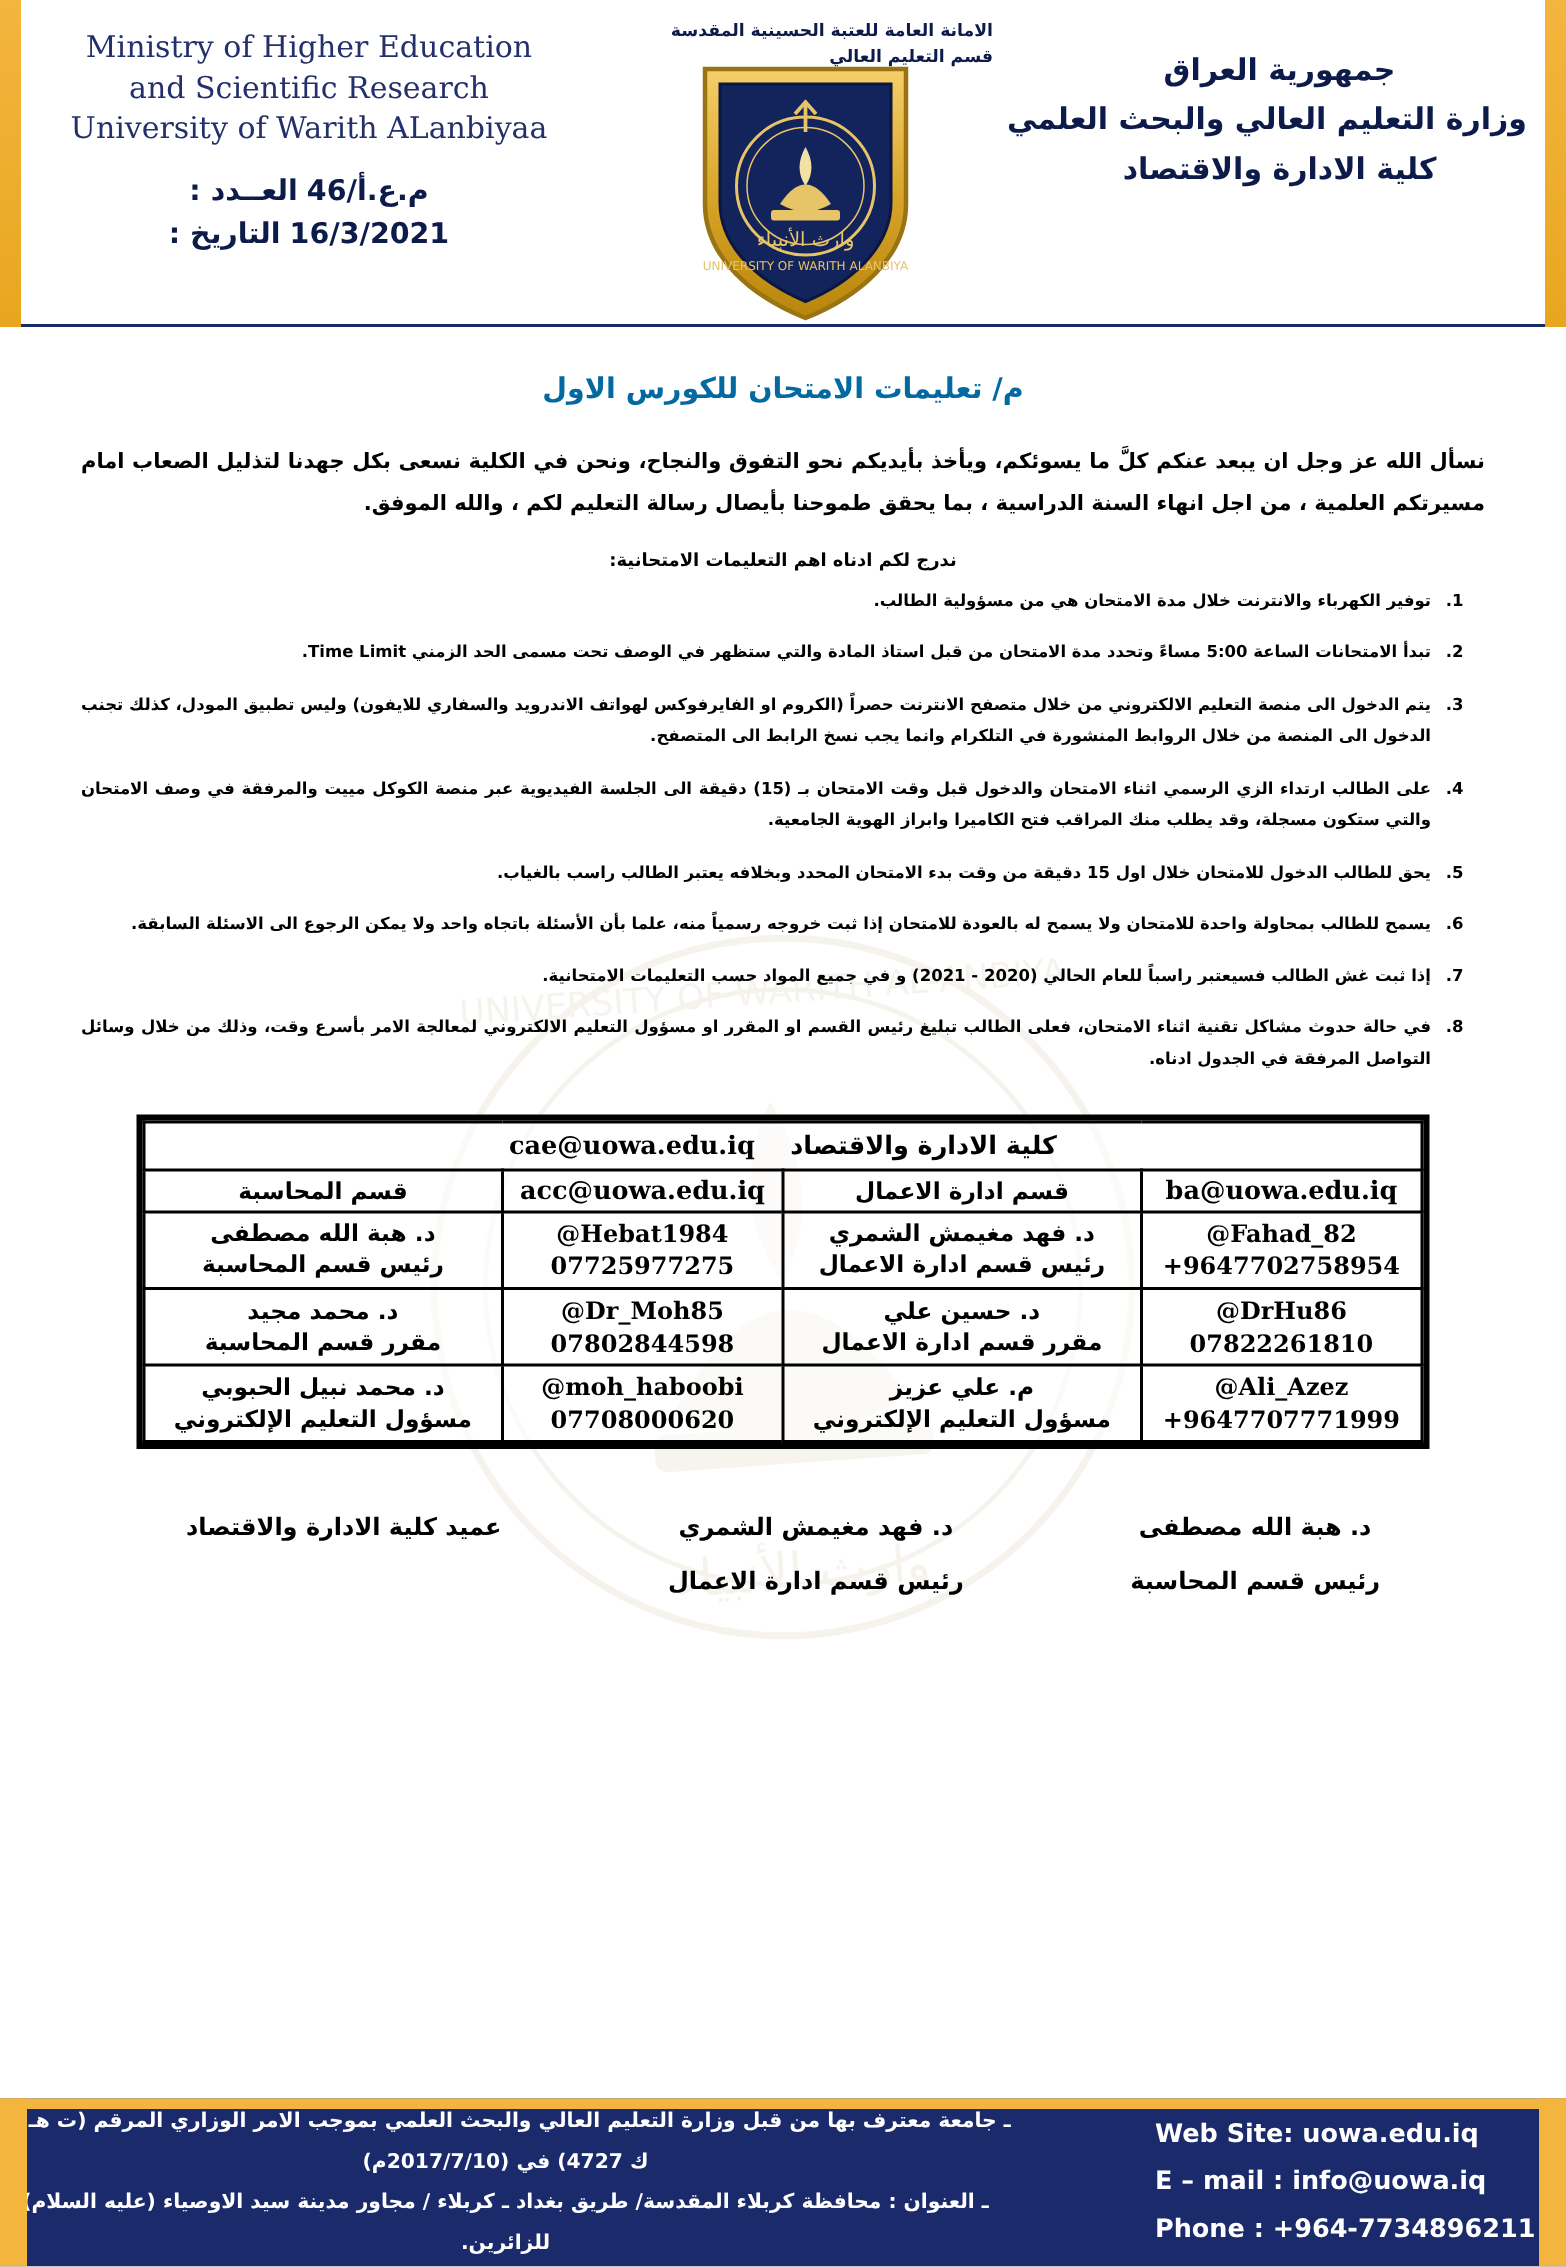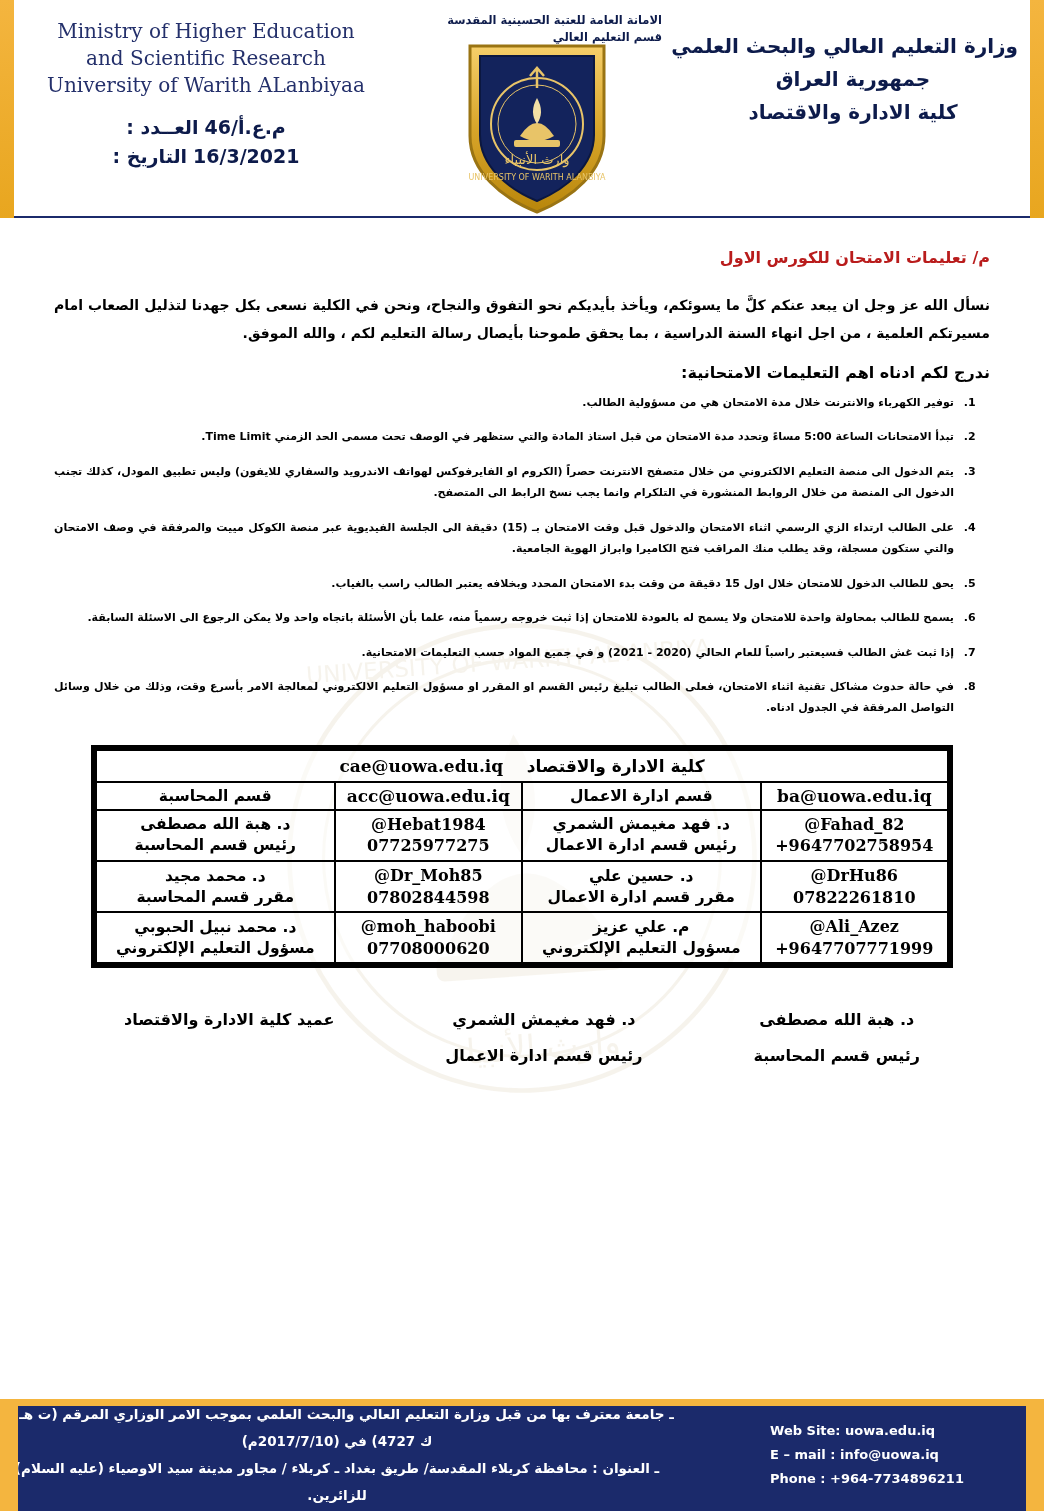--- a/index.html
+++ b/index.html
@@ -98,37 +98,38 @@
     position:absolute;
     left:50%; top:330px; transform:translateX(-50%) rotate(-4deg);
     width:620px; height:620px;
     opacity:0.12;
     pointer-events:none;
     z-index:0;
   }
   .content { position:relative; z-index:1; }
 
   .subject {
-    text-align:right;
-    font-weight:bold;
-    font-size:16px;
+    text-align:center;
+    font-weight:bold;
+    font-size:19px;
     margin:14px 0 24px 0;
-    color:#b91c1c;
+    color:#0369a1;
   }
   .para {
     font-size:14px;
     line-height:2.0;
     text-align:justify;
     margin:0 0 16px 0;
     font-weight:bold;
   }
   .lead-in {
-    font-size:16px;
+    font-size:12px;
     font-weight:bold;
     margin:0 0 10px 0;
+    text-align:center;
   }
   ol.rules {
     margin:0; padding:0 30px 0 0;
     list-style:decimal;
     font-size:11px;
   }
   ol.rules > li {
     margin:0 0 13px 0;
     line-height:1.95;
     text-align:justify;
@@ -189,21 +190,21 @@
     display:flex;
     align-items:center;
   }
   .footer-stripe {
     position:absolute; left:0; top:0; width:100%; height:7px;
     background:#f4b53f;
   }
   .footer-left {
     direction:ltr;
     padding-left:56px;
-    font-size:13px;
+    font-size:17px;
     line-height:1.85;
     font-weight:bold;
     width:330px;
     font-family:"DejaVu Sans", sans-serif;
   }
   .footer-right {
     direction:rtl;
     flex:1;
     text-align:center;
     padding:0 40px 0 0;
@@ -221,22 +222,22 @@
 </head>
 <body>
 
 <div class="header">
   <div class="header-stripe-left"></div>
   <div class="header-stripe-right"></div>
 
   <div class="header-inner">
 
     <div class="hdr-ar">
+      <div>جمهورية العراق</div>
       <div>وزارة التعليم العالي والبحث العلمي</div>
-      <div>جمهورية العراق</div>
       <div>كلية  الادارة والاقتصاد</div>
     </div>
 
     <div class="logo-wrap">
       <div class="logo-top-text">
         <div>الامانة العامة للعتبة الحسينية المقدسة</div>
         <div>قسم التعليم العالي</div>
       </div>
       <svg class="shield" viewBox="0 0 150 176">
         <defs>

